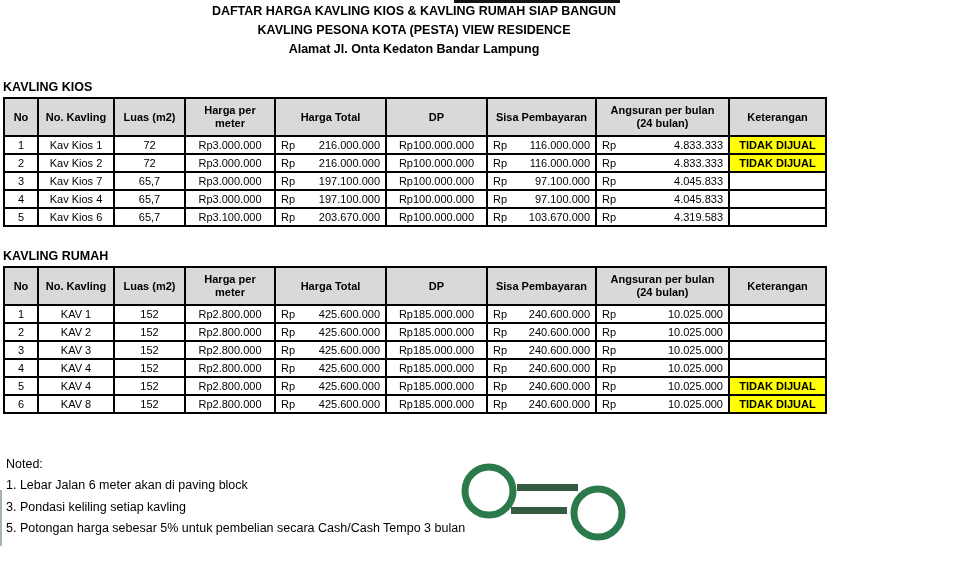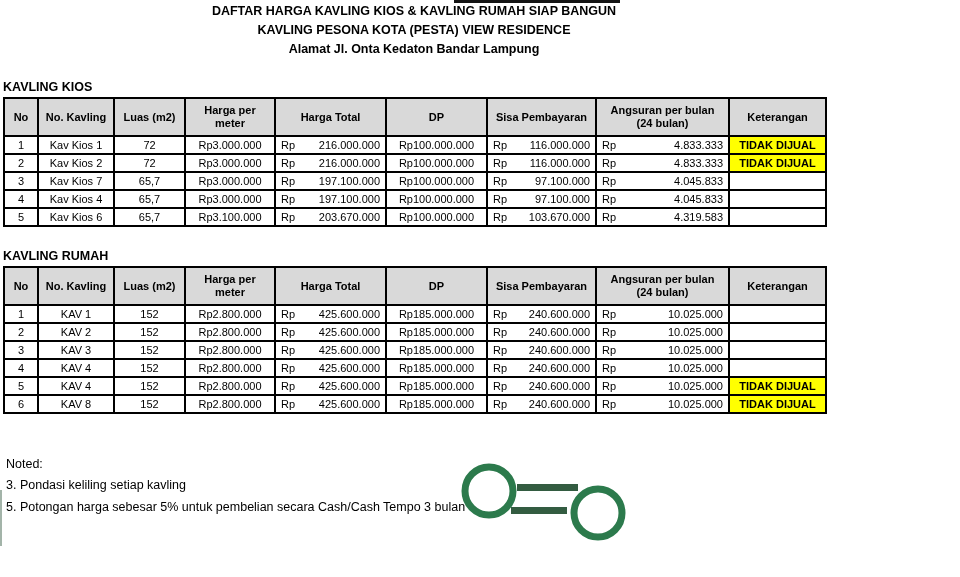--- a/index.html
+++ b/index.html
@@ -388,20 +388,21 @@
               </div>
             </td>
             <td class="c-ket" style="background: rgb(255, 255, 0);">TIDAK DIJUAL</td>
           </tr>
         </tbody>
     </table>
   </div>
 
   <div class="notes">
     <div>Noted:</div>
+    <div>1. Lebar Jalan 6 meter akan di paving block</div>
     <div>3. Pondasi keliling setiap kavling</div>
     <div>5. Potongan harga sebesar 5% untuk pembelian secara Cash/Cash Tempo 3 bulan</div>
   </div>
 
   <svg class="logo" width="182" height="96" viewBox="0 0 182 96">
     <circle id="logo-c1" cx="37" cy="31" r="24" fill="none" stroke-width="7" stroke="#2c7a4c"></circle>
     <circle id="logo-c2" cx="146" cy="53" r="24" fill="none" stroke-width="7" stroke="#2c7a4c"></circle>
     <rect id="logo-b1" x="65" y="24" width="61" height="7" fill="#335c41"></rect>
     <rect id="logo-b2" x="59" y="47" width="56" height="7" fill="#335c41"></rect>
   </svg>

